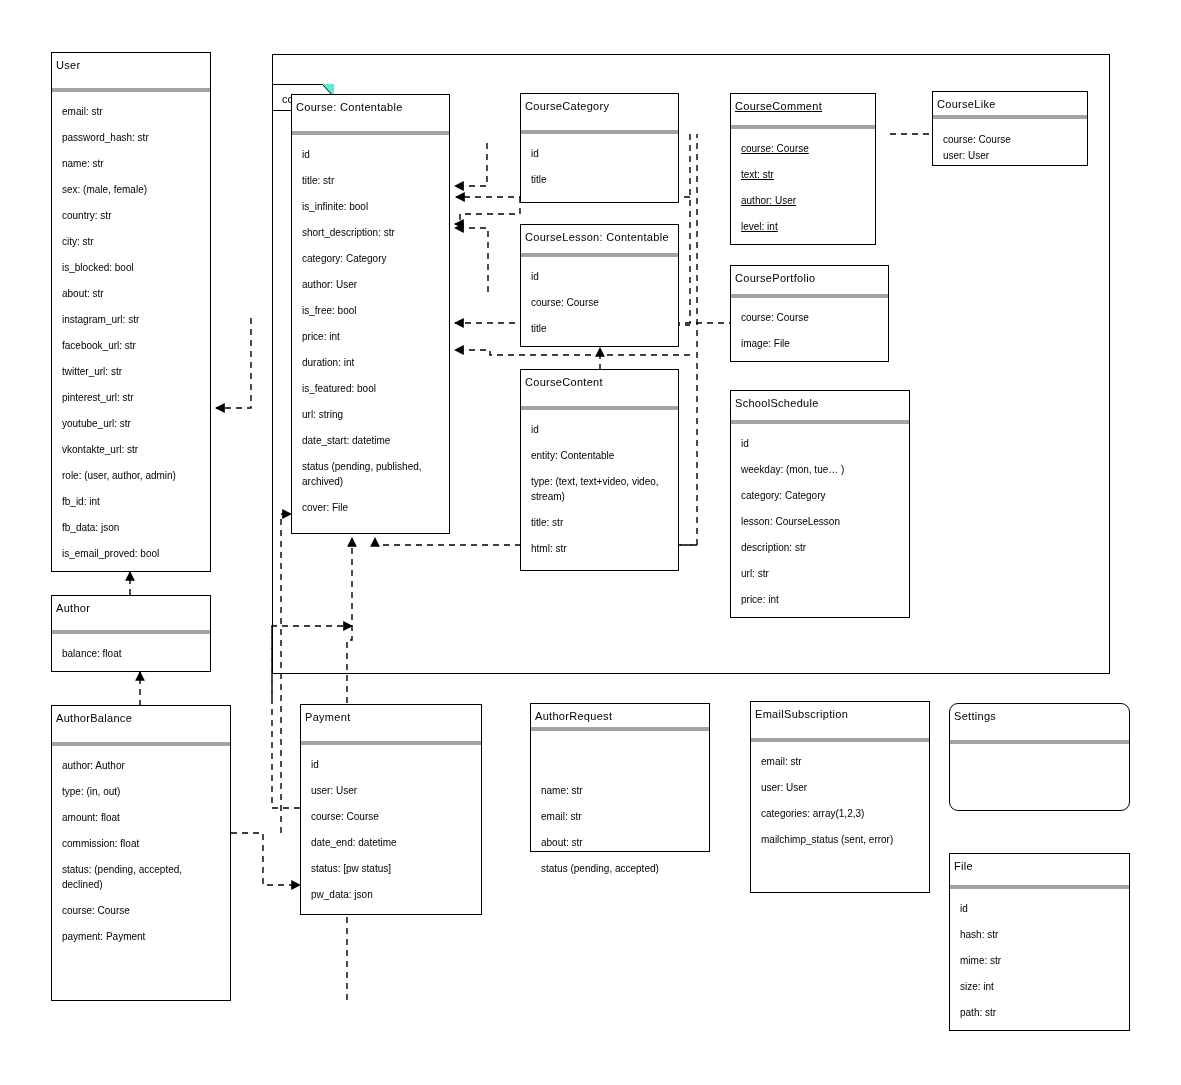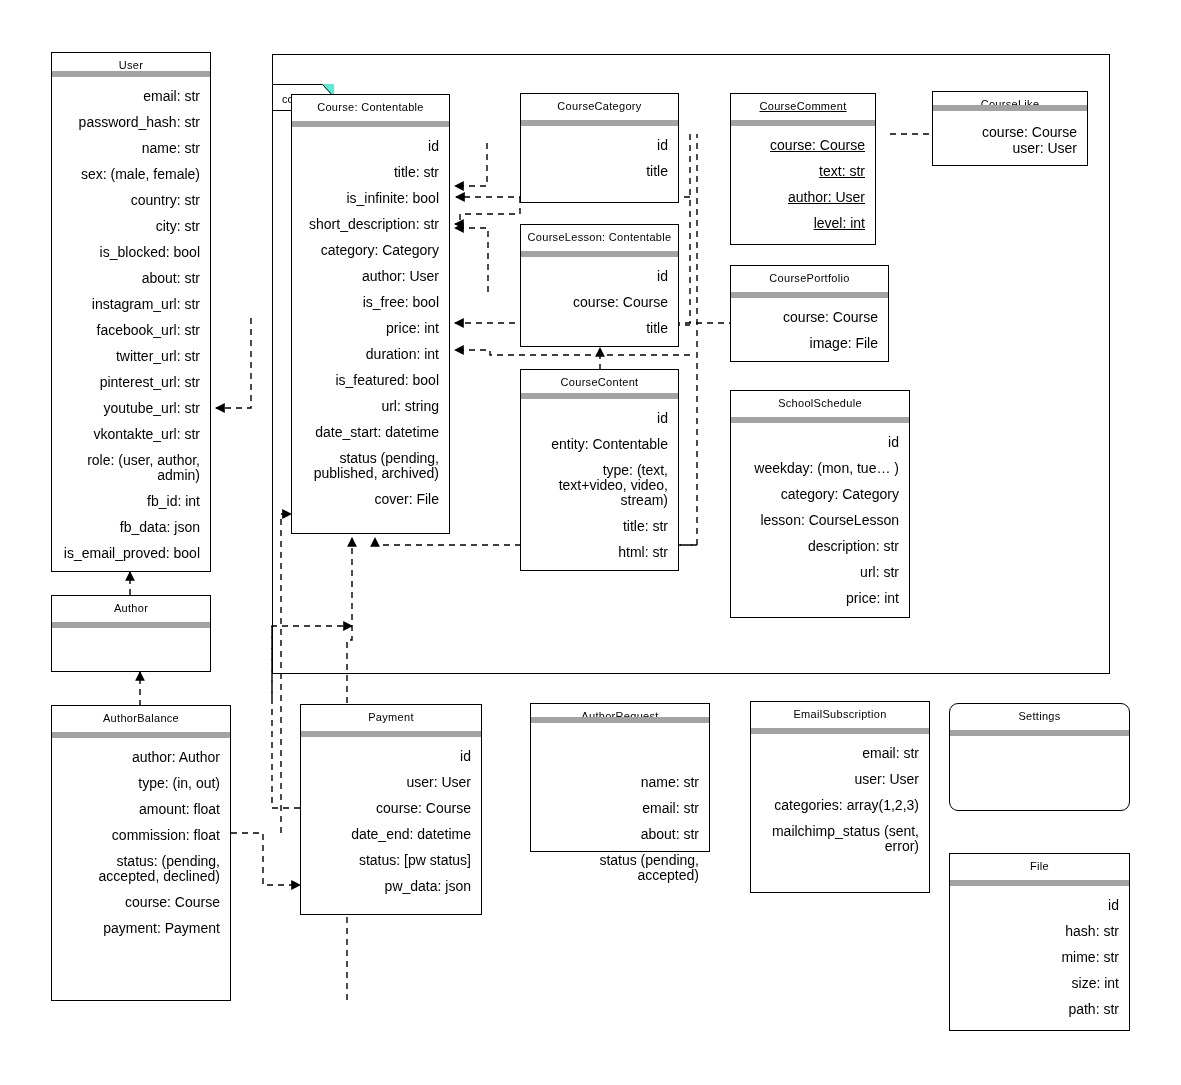--- a/index.html
+++ b/index.html
@@ -29,36 +29,34 @@
   .uml-class {
     position: absolute;
     box-sizing: border-box;
     border: 1px solid #000000;
     background: #ffffff;
     display: flex;
     flex-direction: column;
   }
   .uml-title {
     box-sizing: border-box;
-    border-bottom: 6px solid #a3a3a3;
-    text-align: center;
+    border-bottom: 4px solid #a3a3a3;
     font-size: 11px;
     line-height: 13px;
-    padding: 6px 4px 7px 4px;
+    padding: 6px 4px 17px 4px;
     letter-spacing: 0.3px;
     white-space: nowrap;
     overflow: hidden;
   }
   .uml-body {
     box-sizing: border-box;
     padding: 12px 10px 10px 10px;
-    font-size: 14px;
+    font-size: 10px;
     line-height: 15px;
     flex: 1 1 auto;
-    text-align: right;
   }
   .uml-attr {
     margin-bottom: 11px;
   }
   .uml-attr:last-child {
     margin-bottom: 0;
   }
   .tight .uml-body {
     padding-top: 13px;
   }
@@ -185,20 +183,23 @@
       <div class="uml-attr">vkontakte_url: str</div>
       <div class="uml-attr">role: (user, author, admin)</div>
       <div class="uml-attr">fb_id: int</div>
       <div class="uml-attr">fb_data: json</div>
       <div class="uml-attr">is_email_proved: bool</div>
     </div>
   </div>
 
   <div class="uml-class" style="left:51px; top:595px; width:160px; height:77px;">
     <div class="uml-title">Author</div>
+    <div class="uml-body">
+      <div class="uml-attr">balance: float</div>
+    </div>
   </div>
 
   <div class="uml-class" style="left:51px; top:705px; width:180px; height:296px;">
     <div class="uml-title">AuthorBalance</div>
     <div class="uml-body">
       <div class="uml-attr">author: Author</div>
       <div class="uml-attr">type: (in, out)</div>
       <div class="uml-attr">amount: float</div>
       <div class="uml-attr">commission: float</div>
       <div class="uml-attr">status: (pending, accepted, declined)</div>

